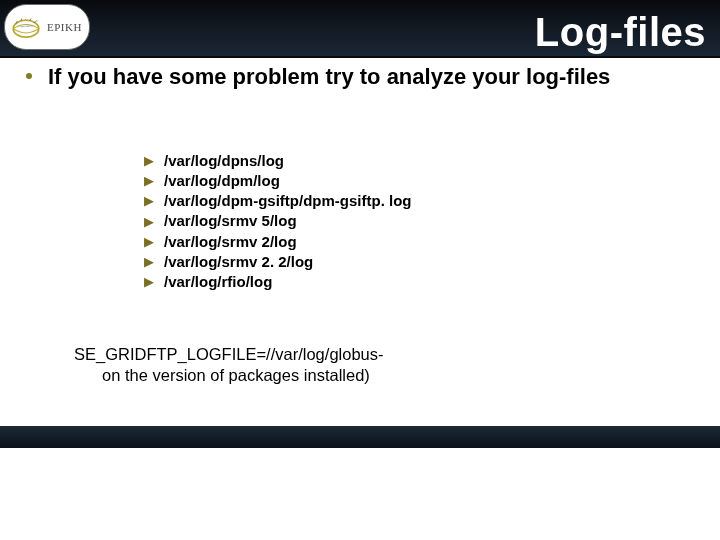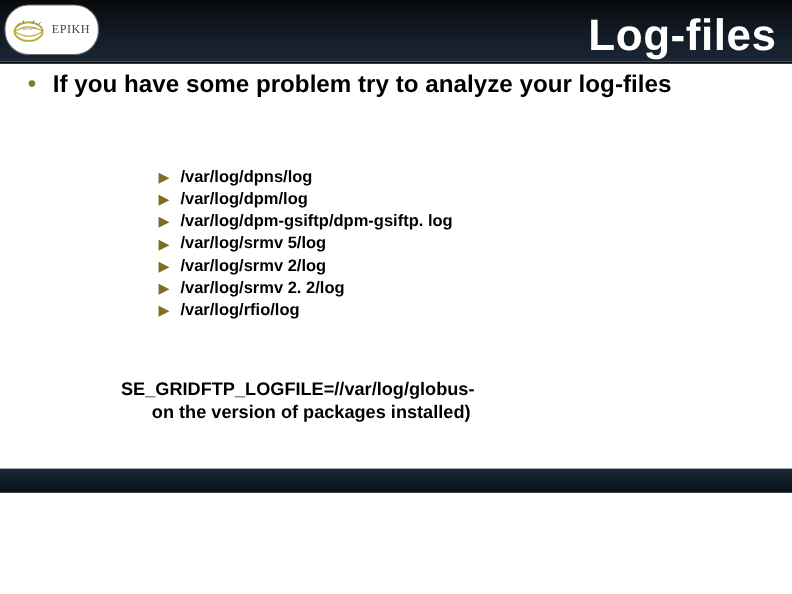--- a/index.html
+++ b/index.html
@@ -100,23 +100,23 @@
     flex: 0 0 auto;
   }
   .path-text {
     font-family: Verdana, Geneva, sans-serif;
     font-weight: 700;
     color: #000000;
     font-size: 15px;
   }
   .footer-note {
     margin-top: 52px;
-    margin-left: 84px;
+    margin-left: 48px;
     font-size: 16.5px;
-    font-weight: 700;
+    font-weight: 400;
     color: #000000;
     line-height: 1.25;
     max-width: 420px;
   }
   .footer-note .indent {
     display: block;
     padding-left: 28px;
   }
   
   .strip {

